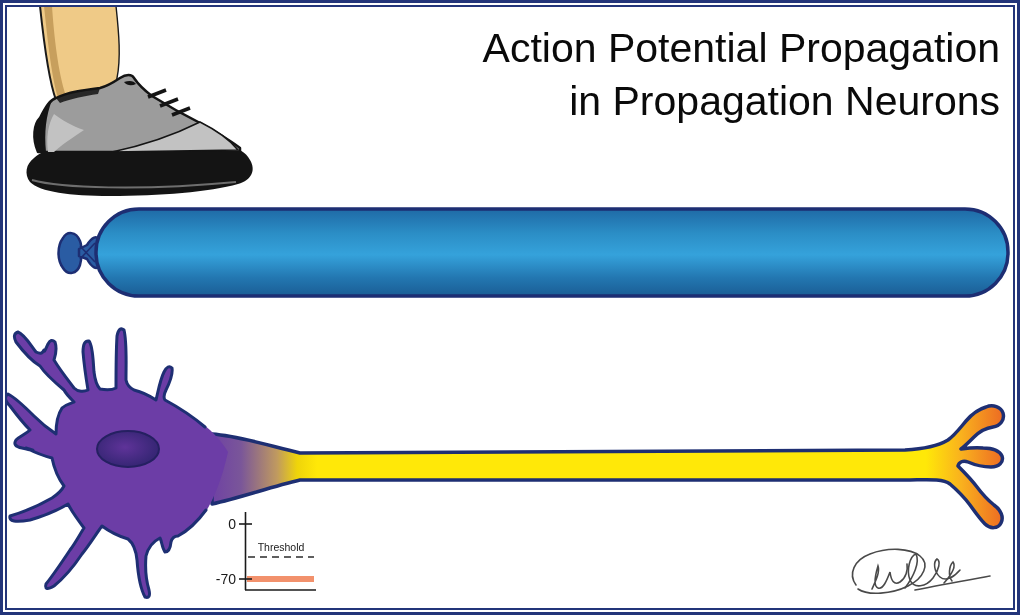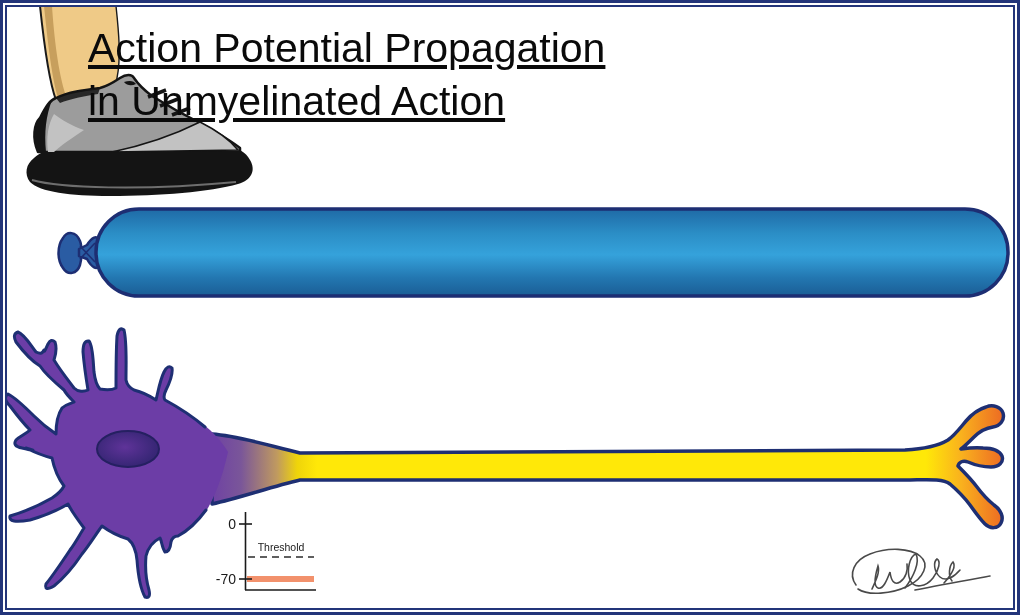--- a/index.html
+++ b/index.html
@@ -9,24 +9,23 @@
     box-sizing:border-box;
   }
   .frame{
     position:absolute;inset:0;box-sizing:border-box;
     border:3px solid #23357a;
     box-shadow: inset 0 0 0 2px #ffffff, inset 0 0 0 4px #23357a;
     pointer-events:none;
   }
   .title{
     position:absolute;top:22px;left:88px;width:912px;
-    text-align:left;color:#0a0a0a;
+    text-align:right;color:#0a0a0a;
     font-size:41px;line-height:53px;font-weight:400;
     letter-spacing:0px;
-    text-decoration:underline;
   }
   svg{position:absolute;left:0;top:0;}
   .graph-label{
     font-family:"Liberation Sans",sans-serif;
     fill:#1a1a1a;
   }
 </style>
 </head>
 <body>
 
@@ -258,17 +257,17 @@
       <path d="M 856,585 C 848,574 854,560 870,554 C 888,547 910,548 920,556 C 930,564 924,578 908,586 C 892,594 868,596 858,589"></path>
       <path d="M 872,589 C 876,580 880,572 878,566 C 875,576 873,586 878,588 C 883,590 887,580 890,572 C 891,580 894,586 900,582 C 906,578 908,570 907,564"></path>
       <path d="M 905,588 C 914,576 920,562 916,554 C 910,556 906,570 910,580 C 914,589 926,587 933,578 C 939,570 941,561 937,559 C 933,562 934,572 940,577 C 946,582 954,577 960,570"></path>
       <path d="M 915,590 C 940,585 968,580 990,576"></path>
       <path d="M 944,583 C 952,574 956,566 953,562 C 949,566 948,576 952,581"></path>
     </g>
   </svg>
 
   <div class="title">
     <div>Action Potential Propagation</div>
-    <div>in Unmyelinated Action</div>
+    <div>in Propagation Neurons</div>
   </div>
 
   <div class="frame"></div>
 </div>
 
 </body></html>

